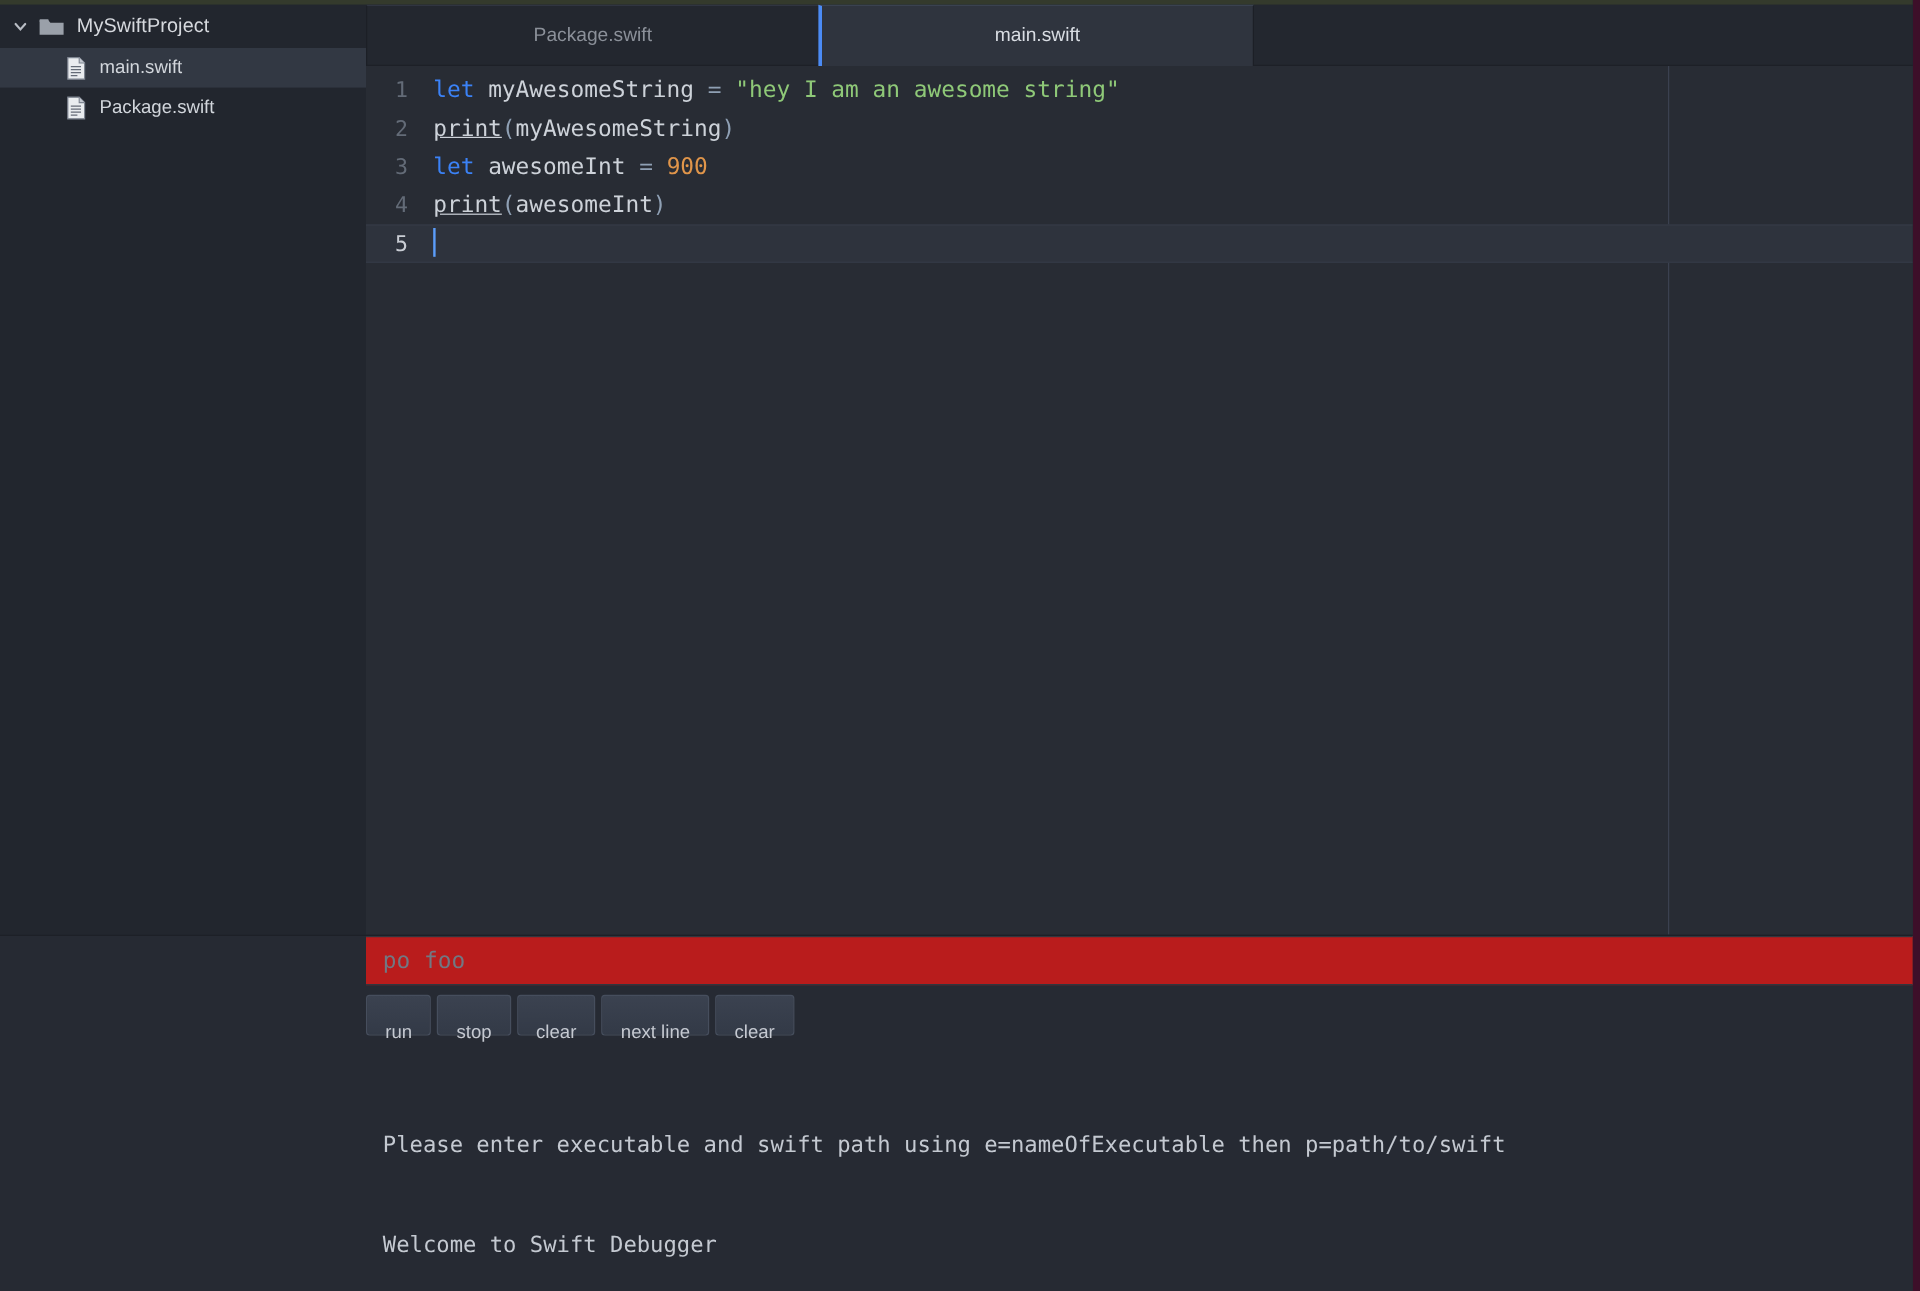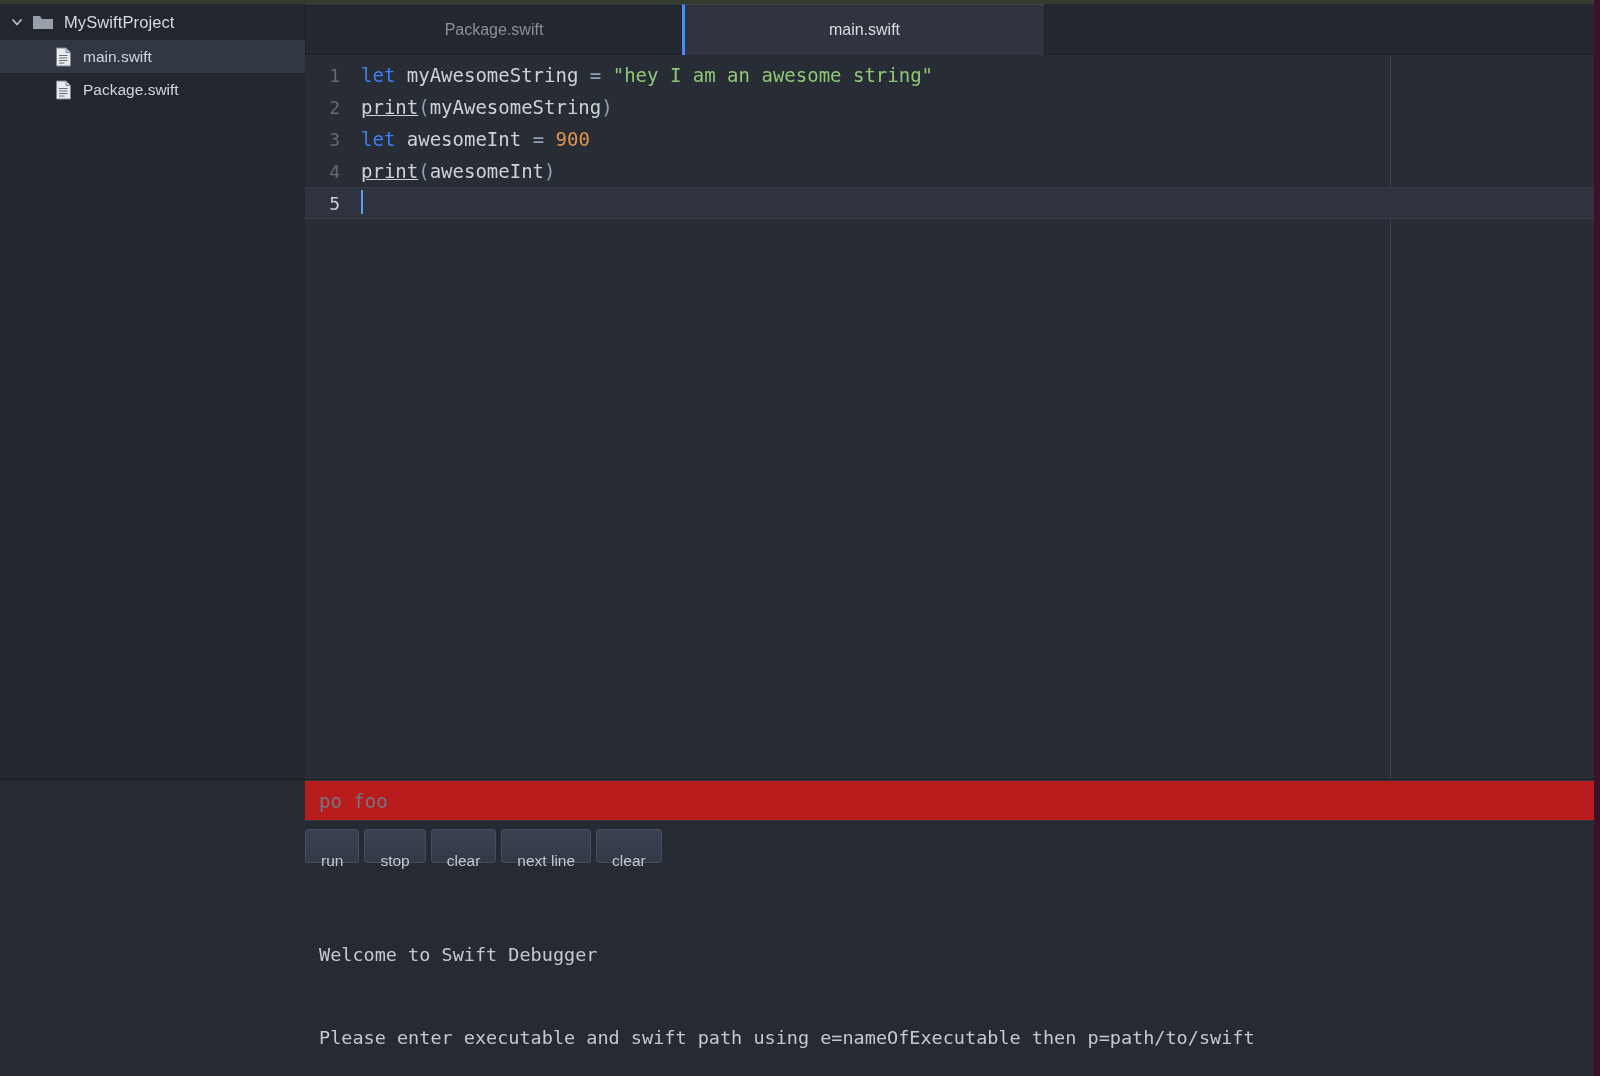--- a/index.html
+++ b/index.html
@@ -413,20 +413,20 @@
 
     <div class="btn-row">
       <button class="dbg-btn">run</button>
       <button class="dbg-btn">stop</button>
       <button class="dbg-btn">clear</button>
       <button class="dbg-btn">next line</button>
       <button class="dbg-btn">clear</button>
     </div>
 
     <div class="console-out">
+      <div>Please enter executable and swift path using e=nameOfExecutable then p=path/to/swift</div>
       <div>Welcome to Swift Debugger</div>
-      <div>Please enter executable and swift path using e=nameOfExecutable then p=path/to/swift</div>
       
       
     </div>
   </div>
 
 </div>
 
 </body></html>

